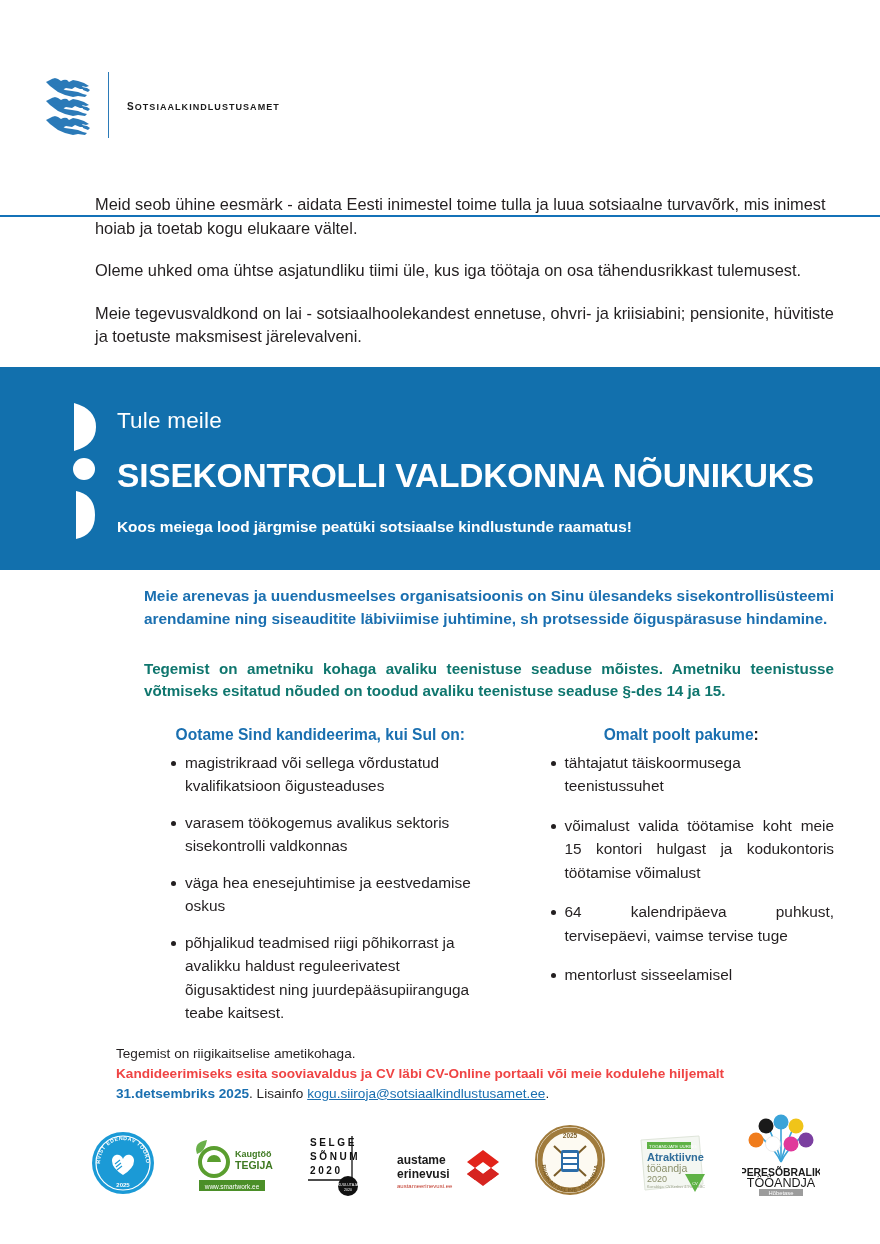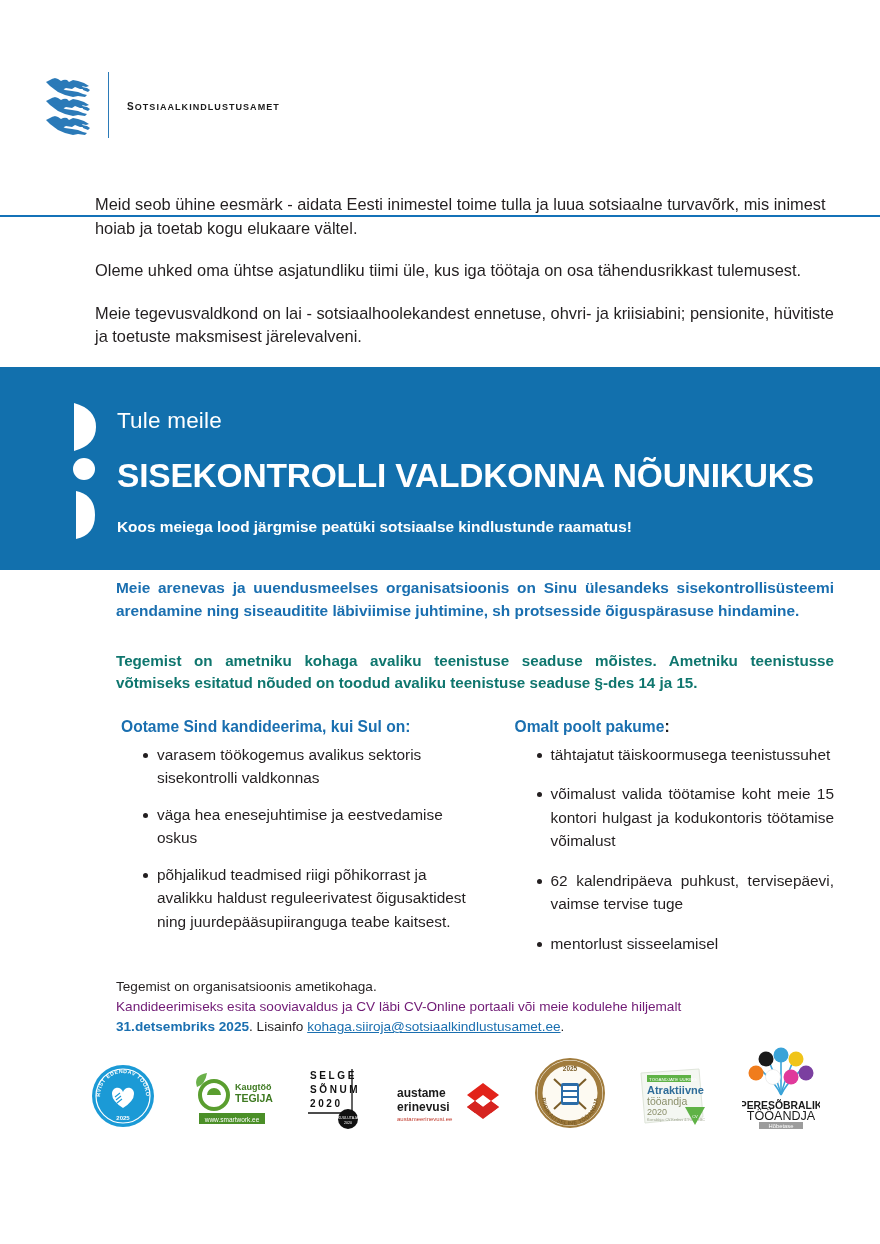--- a/index.html
+++ b/index.html
@@ -111,21 +111,22 @@
   }
   .banner-sub {
     font-size: 15.4px;
     font-weight: 600;
     margin-top: 25px;
     line-height: 1.2;
   }
 
   
   .body-wrap {
-    padding: 6px 46px 0 116px;
+    padding: 14px 46px 0 116px;
+    margin-left: 28px;
   }
   .lead {
     color: #1a6fb0;
     font-weight: 700;
     font-size: 15.4px;
     line-height: 23px;
     text-align: justify;
     margin: 0;
   }
   .note {
@@ -144,20 +145,21 @@
     padding-left: 5px;
   }
   .col { width: 50%; box-sizing: border-box; }
   .col-right { padding-left: 37px; }
   .col-head {
     color: #1a6fb0;
     font-weight: 700;
     font-size: 15.6px;
     margin: 0 0 6px 0;
     line-height: 1.3;
+    text-align: center;
   }
   .col-head .plain { color: #231f20; font-weight: 700; }
   .col ul {
     margin: 0;
     padding: 0 0 0 22px;
     list-style: none;
   }
   .col li {
     position: relative;
     font-size: 15.4px;
@@ -183,21 +185,21 @@
   .foot {
     padding: 0 46px 0 116px;
     margin-top: 6px;
   }
   .foot .ln {
     font-size: 13.6px;
     line-height: 20px;
     margin: 0;
     color: #231f20;
   }
-  .foot .blue { color: #701a75; }
+  .foot .blue { color: #ef4444; font-weight: bold; }
   .foot .blue-bold { color: #1a6fb0; font-weight: 700; }
   .foot a {
     color: #1a6fb0;
     text-decoration: underline;
   }
 
   
   .badges {
     display: flex;
     align-items: flex-end;
@@ -262,42 +264,43 @@
 
 <div class="body-wrap">
   <p class="lead">Meie arenevas ja uuendusmeelses organisatsioonis on Sinu ülesandeks sisekontrollisüsteemi arendamine ning siseauditite läbiviimise juhtimine, sh protsesside õiguspärasuse hindamine.</p>
   <p class="note">Tegemist on ametniku kohaga avaliku teenistuse seaduse mõistes. Ametniku teenistusse võtmiseks esitatud nõuded on toodud avaliku teenistuse seaduse §-des 14 ja 15.</p>
 
   <div class="columns">
 
     <div class="col col-left">
       <p class="col-head">Ootame Sind kandideerima, kui Sul on:</p>
       <ul>
+        <li>magistrikraad või sellega võrdustatud kvalifikatsioon õigusteaduses</li>
         <li>varasem töökogemus avalikus sektoris sisekontrolli valdkonnas</li>
         <li>väga hea enesejuhtimise ja eestvedamise oskus</li>
         <li>põhjalikud teadmised riigi põhikorrast ja avalikku haldust reguleerivatest õigusaktidest ning juurdepääsupiiranguga teabe kaitsest.</li>
       </ul>
     </div>
 
     <div class="col col-right">
       <p class="col-head"><span>Omalt poolt pakume</span><span class="plain">:</span></p>
       <ul>
         <li class="short">tähtajatut täiskoormusega teenistussuhet</li>
         <li>võimalust valida töötamise koht meie 15 kontori hulgast ja kodukontoris töötamise võimalust</li>
-        <li>62 kalendripäeva puhkust, tervisepäevi, vaimse tervise tuge</li>
+        <li>64 kalendripäeva puhkust, tervisepäevi, vaimse tervise tuge</li>
         <li class="short">mentorlust sisseelamisel</li>
       </ul>
     </div>
   </div>
 </div>
 
 <div class="foot">
-  <p class="ln">Tegemist on organisatsioonis ametikohaga.</p>
+  <p class="ln">Tegemist on riigikaitselise ametikohaga.</p>
   <p class="ln blue">Kandideerimiseks esita sooviavaldus ja CV läbi CV-Online portaali või meie kodulehe hiljemalt</p>
-  <p class="ln"><span class="blue-bold">31.detsembriks 2025</span><span>. Lisainfo </span><a href="#">kohaga.siiroja@sotsiaalkindlustusamet.ee</a><span>.</span></p>
+  <p class="ln"><span class="blue-bold">31.detsembriks 2025</span><span>. Lisainfo </span><a href="#">kogu.siiroja@sotsiaalkindlustusamet.ee</a><span>.</span></p>
 </div>
 
 <div class="badges">
 
   <div class="badge">
     <svg width="66" height="66" viewBox="0 0 66 66">
       <circle cx="33" cy="33" r="31" fill="#1b9ad6"></circle>
       <circle cx="33" cy="33" r="27" fill="none" stroke="#ffffff" stroke-width="1.2"></circle>
       <path d="M33 45 q-11-7 -11-14 a5.6 5.6 0 0 1 11-2 a5.6 5.6 0 0 1 11 2 q0 7 -11 14z" fill="#ffffff"></path>
       <path d="M25 34 l5-4 m-4 7 l5-4 m-4 7 l5-4" stroke="#1b9ad6" stroke-width="1.1" fill="none"></path>

